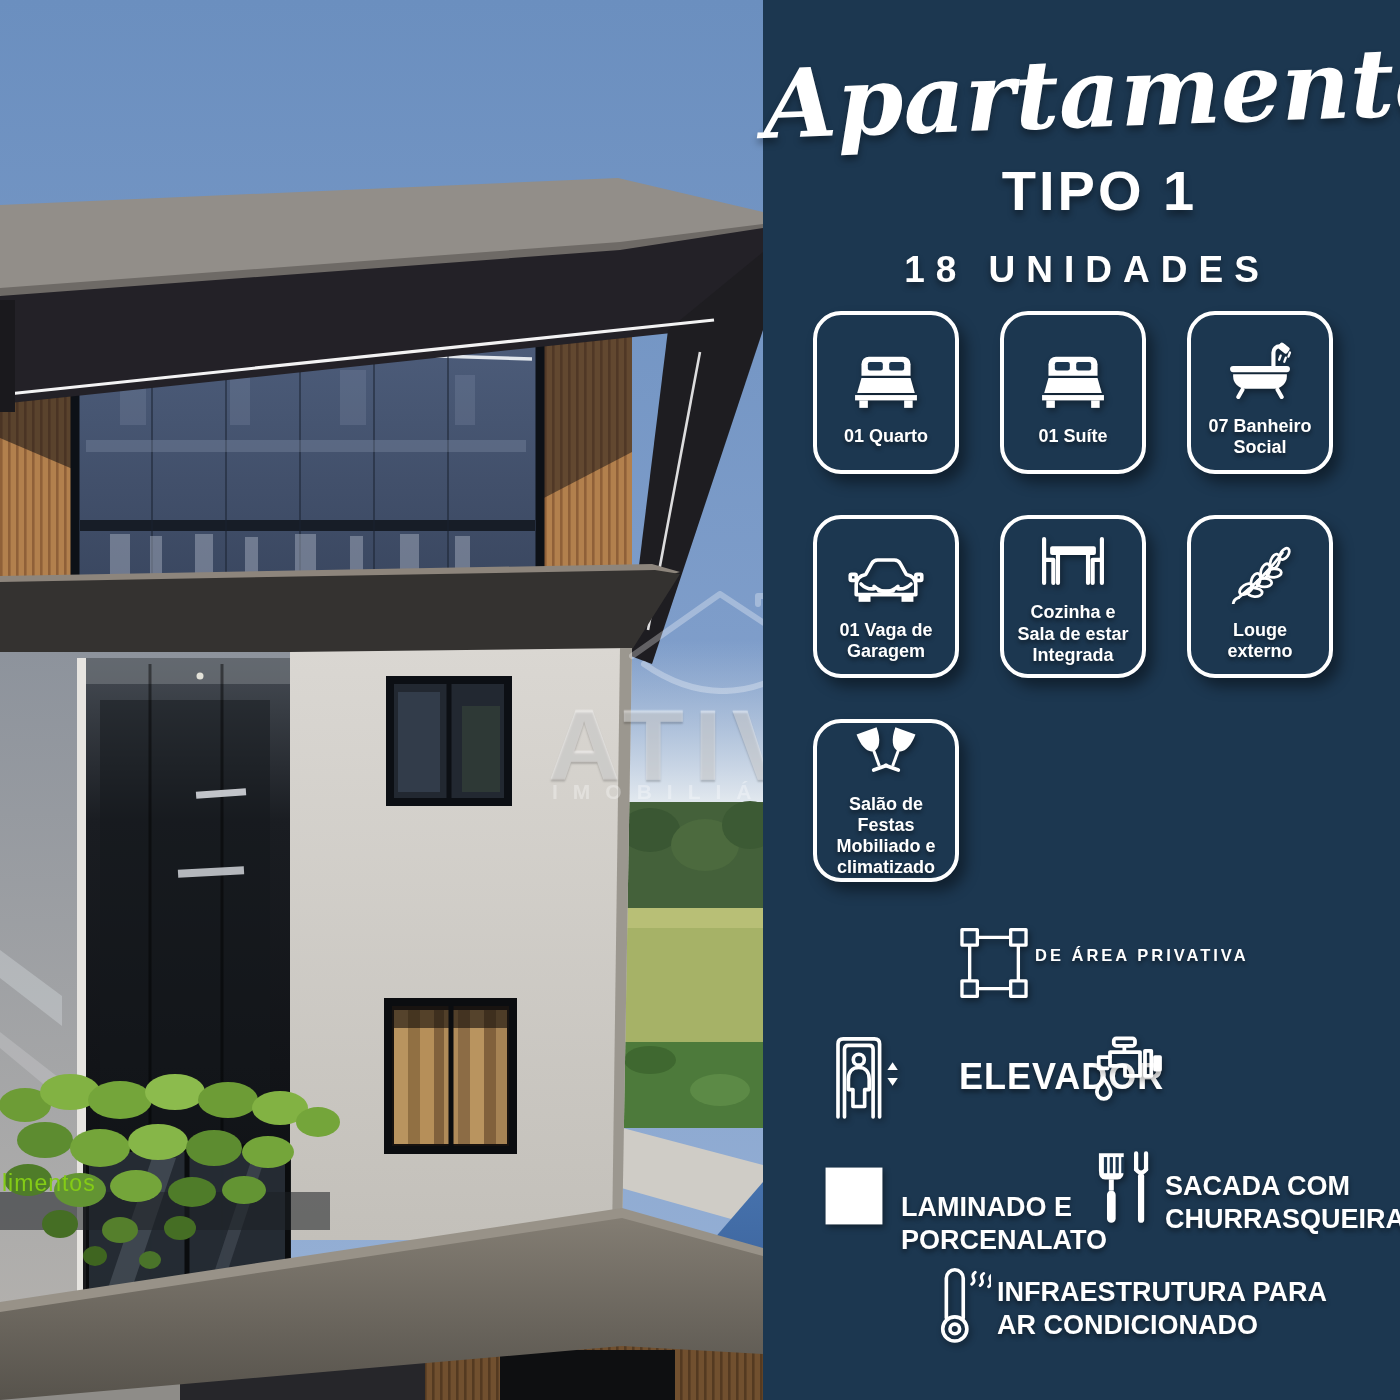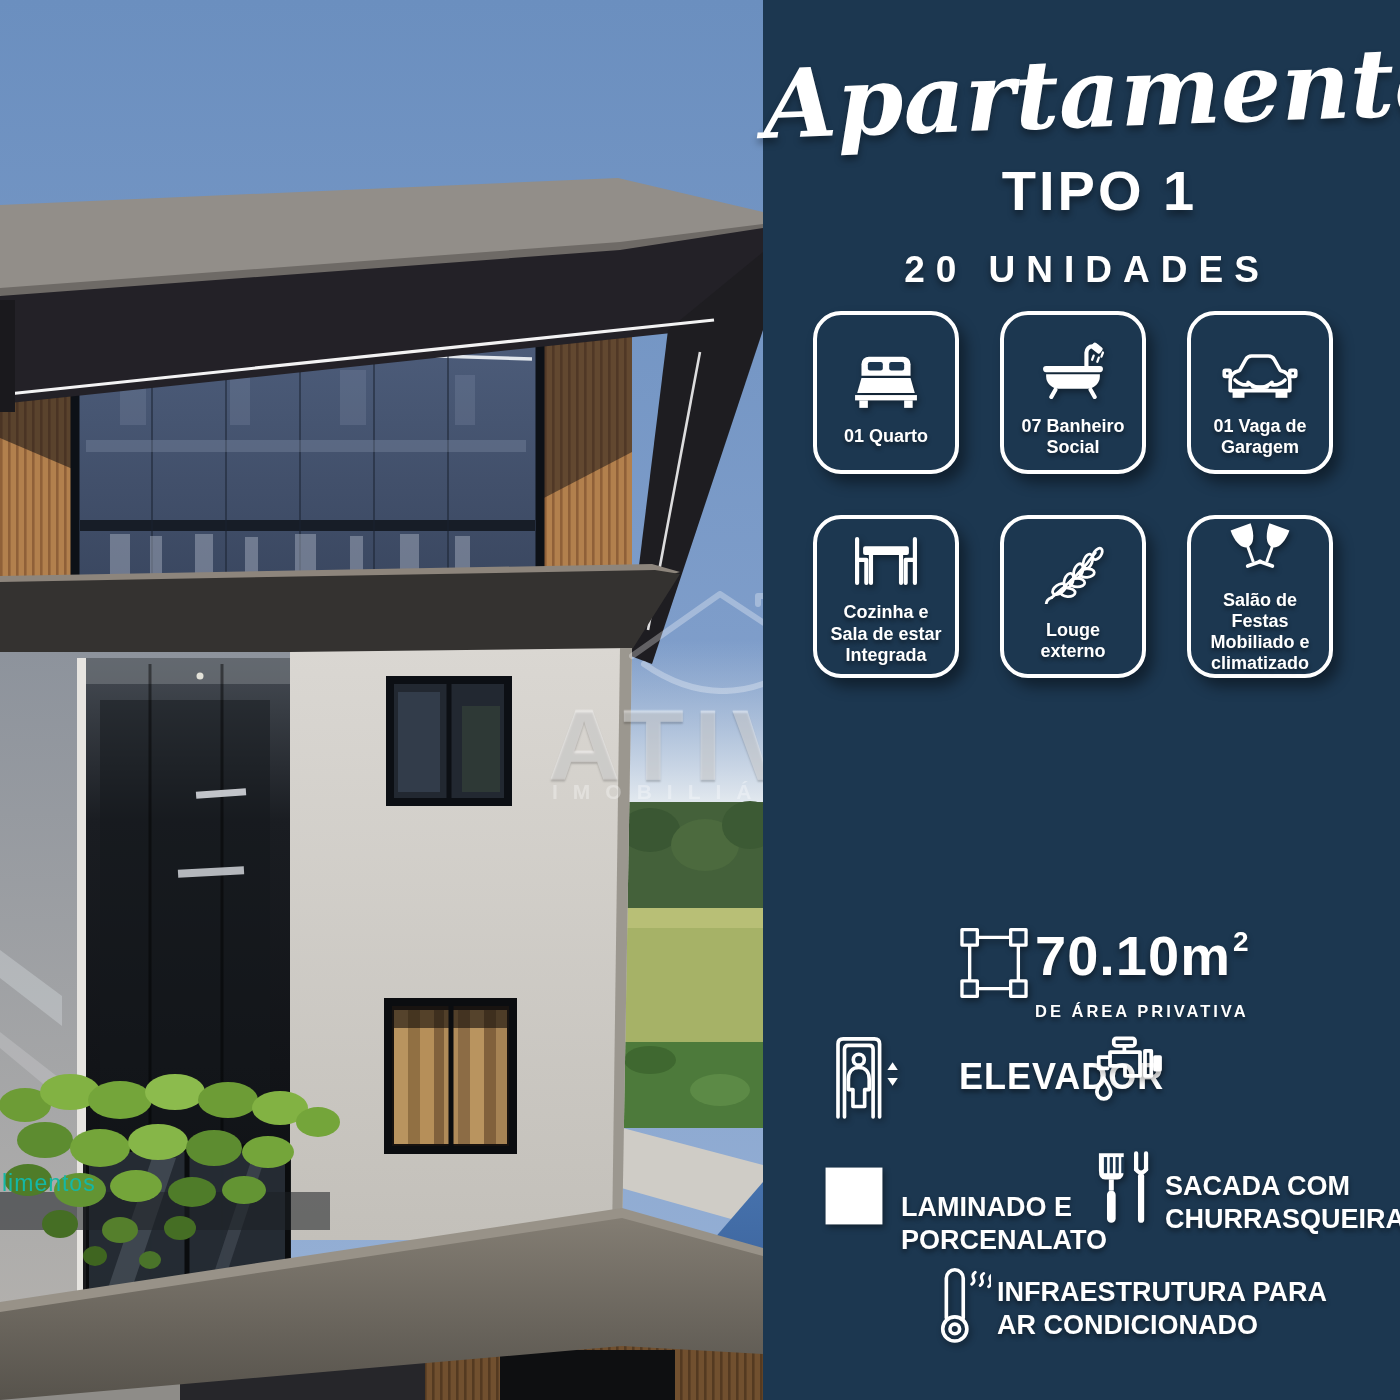--- a/index.html
+++ b/index.html
@@ -1,21 +1,21 @@
 <!DOCTYPE html>
 <html><head>
 <meta charset="utf-8">
 <style>
   html,body{margin:0;padding:0;background:#222;}
   #stage{position:relative;width:1400px;height:1400px;overflow:hidden;background:#1c3750;
          font-family:"Liberation Sans",sans-serif;}
   
   #photo{position:absolute;left:0;top:0;width:763px;height:1400px;}
   #photo svg{display:block;width:763px;height:1400px;}
-  .wall-text{position:absolute;left:2px;top:1170px;color:#14b8a6;font-size:23px;
+  .wall-text{position:absolute;left:2px;top:1170px;color:#84cc16;font-size:23px;
              font-weight:500;letter-spacing:1px;}
   
   .wm-brand{position:absolute;left:548px;top:688px;width:520px;color:rgba(255,255,255,.30);
             font-size:100px;font-weight:700;letter-spacing:10px;
             text-shadow:0 2px 2px rgba(0,0,0,.18), 0 -1px 1px rgba(255,255,255,.25);}
   .wm-sub{position:absolute;left:552px;top:780px;width:520px;color:rgba(255,255,255,.32);
           font-size:21px;font-weight:700;letter-spacing:15px;}
   .wm-emblem{position:absolute;left:618px;top:582px;opacity:.30;}
   
   #panel{position:absolute;left:763px;top:0;width:637px;height:1400px;background:#1c3750;color:#fff;}
@@ -264,39 +264,53 @@
       </g>
     </svg>
   </div>
   <div class="wm-brand">ATIVA</div>
   <div class="wm-sub">IMOBILIÁRIA</div>
 
   <div id="panel">
 
     <div class="hdr-script">Apartamento</div>
     <div class="hdr-type">TIPO 1</div>
-    <div class="hdr-units">20 UNIDADES</div>
+    <div class="hdr-units">18 UNIDADES</div>
 
     <div class="grid">
 
       <div class="card">
         <div class="ic">
           <svg width="74" height="64" viewBox="0 0 64 60">
             <path d="M9 28 v-11 a7 7 0 0 1 7-7 h32 a7 7 0 0 1 7 7 v11 z" fill="#fff"></path>
             <rect x="15" y="15" width="14" height="8" rx="2" fill="#1c3750"></rect>
             <rect x="35" y="15" width="14" height="8" rx="2" fill="#1c3750"></rect>
             <path d="M9 30 L55 30 L59 44 L5 44 z" fill="#fff"></path>
             <rect x="3" y="46" width="58" height="5" fill="#fff"></rect>
             <rect x="7" y="51" width="8" height="7" fill="#fff"></rect>
             <rect x="49" y="51" width="8" height="7" fill="#fff"></rect>
           </svg>
         </div>
         <div class="lbl">01 Quarto</div>
       </div>
 
+      <div class="card">
+        <div class="ic">
+          <svg width="74" height="64" viewBox="0 0 64 60">
+            <path d="M9 28 v-11 a7 7 0 0 1 7-7 h32 a7 7 0 0 1 7 7 v11 z" fill="#fff"></path>
+            <rect x="15" y="15" width="14" height="8" rx="2" fill="#1c3750"></rect>
+            <rect x="35" y="15" width="14" height="8" rx="2" fill="#1c3750"></rect>
+            <path d="M9 30 L55 30 L59 44 L5 44 z" fill="#fff"></path>
+            <rect x="3" y="46" width="58" height="5" fill="#fff"></rect>
+            <rect x="7" y="51" width="8" height="7" fill="#fff"></rect>
+            <rect x="49" y="51" width="8" height="7" fill="#fff"></rect>
+          </svg>
+        </div>
+        <div class="lbl">01 Suíte</div>
+      </div>
 
       <div class="card">
         <div class="ic">
           <svg width="72" height="62" viewBox="0 0 64 60">
             <path class="s" d="M45 28 V15 a6 6 0 0 1 6-6 h4" stroke-width="4"></path>
             <rect x="50" y="7" width="11" height="7" rx="2" fill="#fff" transform="rotate(38 55 10)"></rect>
             <path class="s" d="M52 18 l-1.5 4 M57 20 l-1.5 4 M61 15 l-1.5 4" stroke-width="2.2"></path>
             <rect x="3" y="28" width="58" height="6" rx="3" fill="#fff"></rect>
             <path d="M6 36 h52 v2 a12 12 0 0 1 -12 12 h-28 a12 12 0 0 1 -12 -12 z" fill="#fff"></path>
             <path class="s" d="M15 51 l-4 7 M49 51 l4 7" stroke-width="4"></path>
@@ -390,21 +404,20 @@
         <g class="s" stroke-width="2.6">
           <rect x="13" y="13" width="38" height="40"></rect>
           <rect x="7" y="7" width="12" height="12" fill="#1c3750"></rect>
           <rect x="45" y="7" width="12" height="12" fill="#1c3750"></rect>
           <rect x="7" y="47" width="12" height="12" fill="#1c3750"></rect>
           <rect x="45" y="47" width="12" height="12" fill="#1c3750"></rect>
         </g>
       </svg>
     </div>
     <div class="abs" style="left:272px;top:928px;">
-      <div class="area-val"><span>70.10m</span><sup>2</sup></div>
       <div class="area-cap">DE ÁREA PRIVATIVA</div>
     </div>
 
     <div class="abs fic" style="left:62px;top:1028px;">
       <svg width="78" height="92" viewBox="0 0 60 70">
         <g class="s" stroke-width="2.8">
           <path d="M10 68 V12 q0-4 4-4 h24 q4 0 4 4 v56"></path>
           <path d="M15 68 V16 q0-3 3-3 h16 q3 0 3 3 v52"></path>
           <circle cx="26" cy="24" r="4.2"></circle>
           <path d="M26 30 c-5.5 0-8 4-8 9 v8 h3.5 v13 h9 v-13 h3.5 v-8 c0-5-2.5-9-8-9 z"></path>

